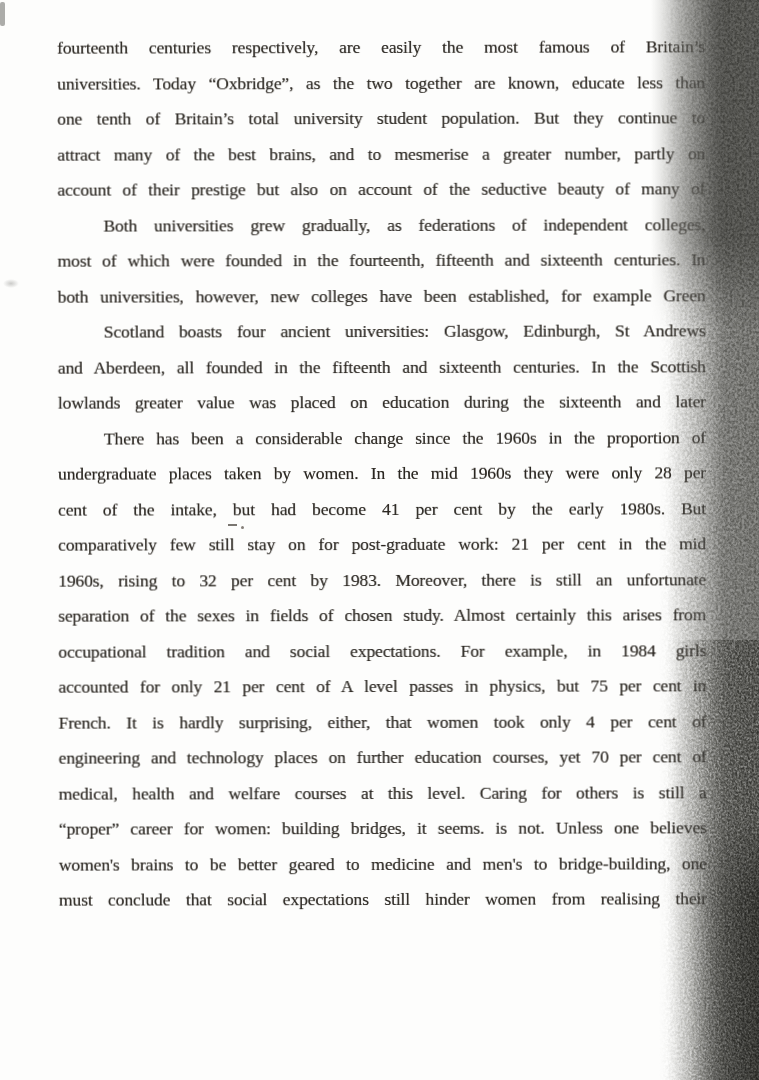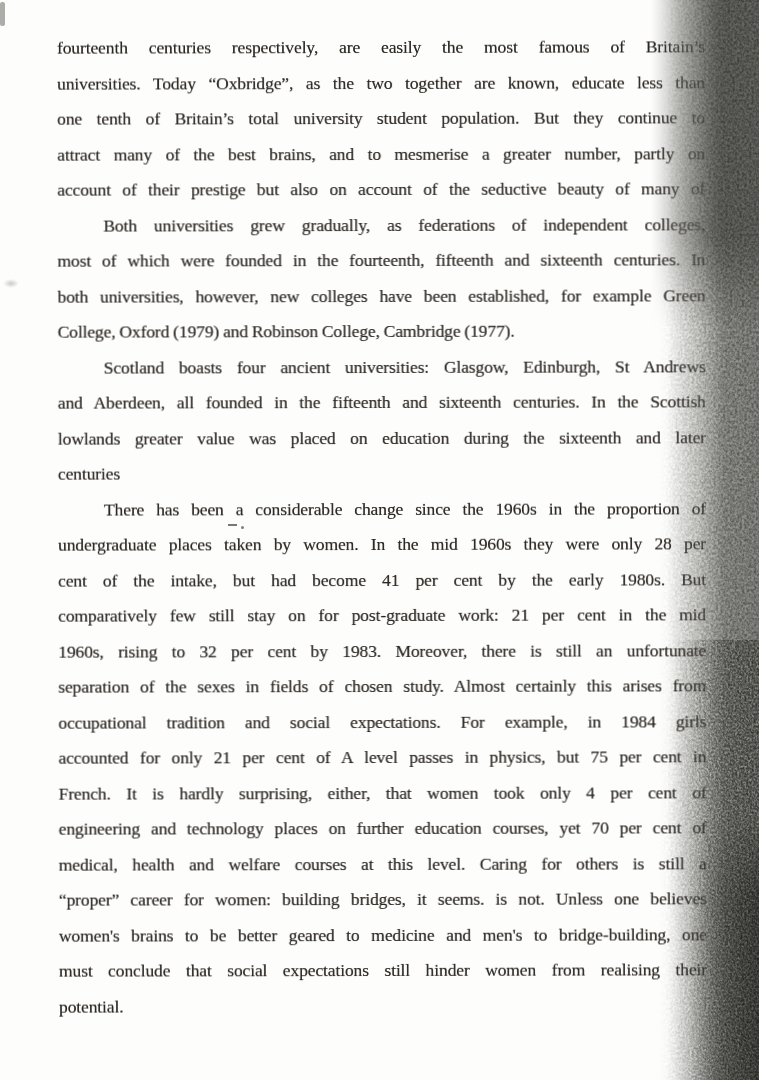--- a/index.html
+++ b/index.html
@@ -143,44 +143,41 @@
         <div class="line">fourteenth centuries respectively, are easily the most famous of Britain’s</div>
         <div class="line">universities. Today “Oxbridge”, as the two together are known, educate less than</div>
         <div class="line">one tenth of Britain’s total university student population. But they continue to</div>
         <div class="line">attract many of the best brains, and to mesmerise a greater number, partly on</div>
         <div class="line">account of their prestige but also on account of the seductive beauty of many of</div>
       </div>
       <div class="para indent">
         <div class="line">Both universities grew gradually, as federations of independent colleges,</div>
         <div class="line">most of which were founded in the fourteenth, fifteenth and sixteenth centuries. In</div>
         <div class="line">both universities, however, new colleges have been established, for example Green</div>
-        <div class="line para-end">College, Oxford (1979) and Robinson College, Cambridge (1977).</div>
       </div>
       <div class="para indent">
         <div class="line">Scotland boasts four ancient universities: Glasgow, Edinburgh, St Andrews</div>
         <div class="line">and Aberdeen, all founded in the fifteenth and sixteenth centuries. In the Scottish</div>
         <div class="line">lowlands greater value was placed on education during the sixteenth and later</div>
-        <div class="line para-end">centuries</div>
       </div>
       <div class="para indent">
         <div class="line">There has been a considerable change since the 1960s in the proportion of</div>
         <div class="line">undergraduate places taken by women. In the mid 1960s they were only 28 per</div>
         <div class="line">cent of the intake, but had become 41 per cent by the early 1980s. But</div>
         <div class="line">comparatively few still stay on for post-graduate work: 21 per cent in the mid</div>
         <div class="line">1960s, rising to 32 per cent by 1983. Moreover, there is still an unfortunate</div>
         <div class="line">separation of the sexes in fields of chosen study. Almost certainly this arises from</div>
         <div class="line">occupational tradition and social expectations. For example, in 1984 girls</div>
         <div class="line">accounted for only 21 per cent of A level passes in physics, but 75 per cent in</div>
         <div class="line">French. It is hardly surprising, either, that women took only 4 per cent of</div>
         <div class="line">engineering and technology places on further education courses, yet 70 per cent of</div>
         <div class="line">medical, health and welfare courses at this level. Caring for others is still a</div>
         <div class="line">“proper” career for women: building bridges, it seems. is not. Unless one believes</div>
         <div class="line">women's brains to be better geared to medicine and men's to bridge-building, one</div>
         <div class="line">must conclude that social expectations still hinder women from realising their</div>
-        <div class="line para-end">potential.</div>
       </div>
     </div>
 
   <div class="band-base"></div>
   <div class="band-top"></div>
   <div class="band-bottom"></div>
   <div class="band-noise"></div>
   <div class="band-noise-2"></div>
 
   <div class="mark-topleft"></div>

